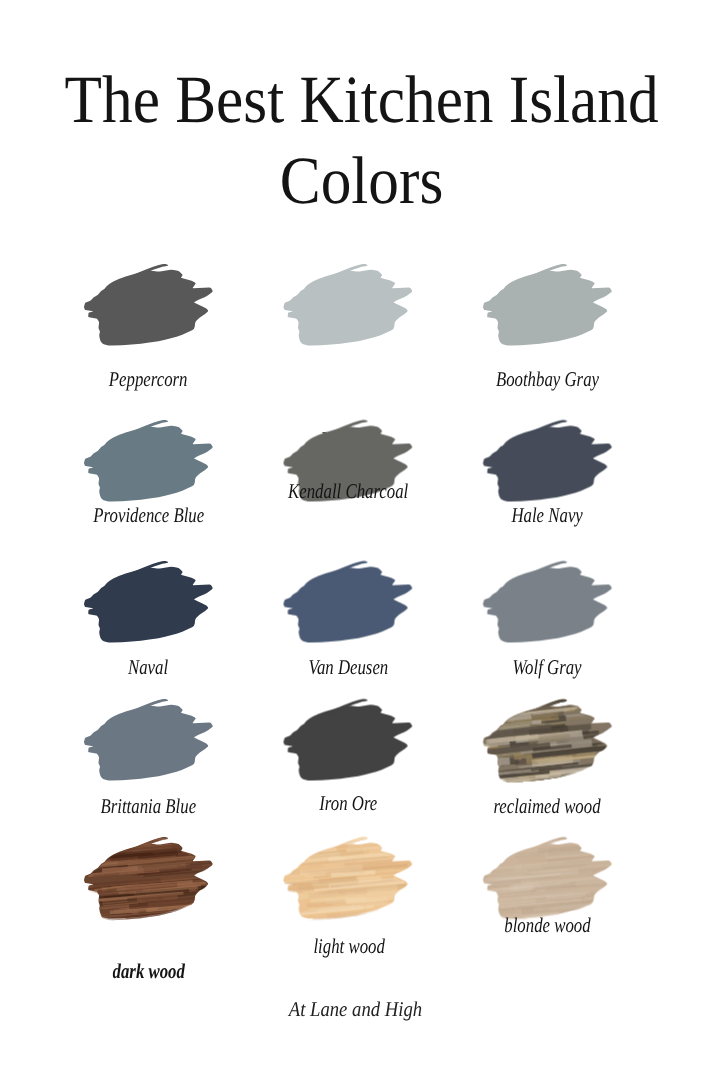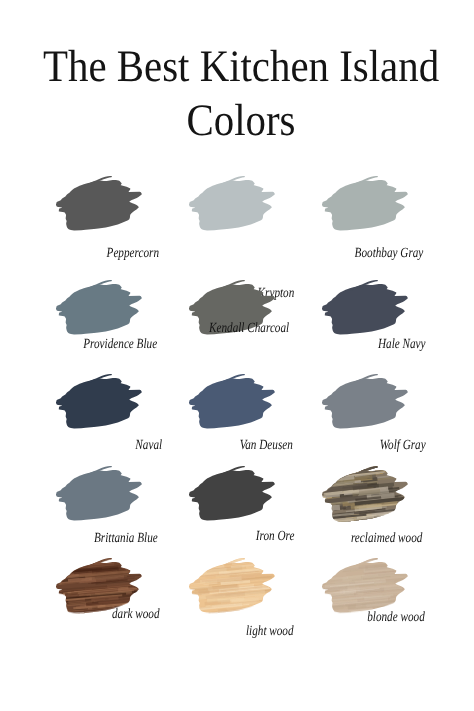--- a/index.html
+++ b/index.html
@@ -15,21 +15,21 @@
          font-size:45px;line-height:52px;white-space:nowrap;}
   .title-inner{display:inline-block;transform:scaleX(0.908) translateZ(0);transform-origin:center top;}
   #title-line1{top:40px;margin-left:4px;}
   #title-line2{top:94px;margin-left:4px;}
 
   
   .grid{position:absolute;left:0;top:0;width:474px;height:711px;}
   .cell{position:absolute;width:134px;}
   .swatch{position:absolute;left:0;top:0;width:86px;height:55.5px;}
   .swatch svg{display:block;width:86px;height:55.5px;overflow:visible;}
-  .cap{position:absolute;width:134px;text-align:right;color:#141414;
+  .cap{position:absolute;width:134px;text-align:center;color:#141414;
        font-family:"Liberation Serif",serif;font-style:italic;font-size:14px;
        line-height:14px;white-space:nowrap;}
   .cap span{display:inline-block;transform:scaleX(0.8) translateZ(0);transform-origin:center top;}
 
   
   .footer{position:absolute;left:0;width:474px;text-align:center;color:#222222;
           font-family:"Liberation Serif",serif;font-style:italic;font-size:14px;
           line-height:14px;white-space:nowrap;top:667px;}
   .footer span{display:inline-block;transform:scaleX(0.89) translateZ(0);transform-origin:center top;}
 </style>
@@ -568,21 +568,21 @@
               <path d="M 8.42,15.35 L 76.75,15.07 L 76.75,17.34 L 8.42,17.63 Z" fill="#a87655" opacity="0.49" transform="rotate(-5 43 27)"></path>
               <path d="M 26.88,45.87 L 74.70,46.46 L 74.70,48.29 L 26.88,47.69 Z" fill="#a87655" opacity="0.19" transform="rotate(-5 43 27)"></path>
               <path d="M 15.50,12.04 L 37.12,11.94 L 37.12,15.69 L 15.50,15.79 Z" fill="#9a684c" opacity="0.18" transform="rotate(-5 43 27)"></path>
               <path d="M 34.32,55.99 L 84.88,55.66 L 84.88,57.54 L 34.32,57.88 Z" fill="#331a0e" opacity="0.59" transform="rotate(-5 43 27)"></path>
               <path d="M 30.89,4.77 L 107.92,4.80 L 107.92,5.43 L 30.89,5.40 Z" fill="#9a684c" opacity="0.40" transform="rotate(-5 43 27)"></path>
               <path d="M 20.53,9.78 L 47.25,10.31 L 47.25,12.44 L 20.53,11.91 Z" fill="#472415" opacity="0.62" transform="rotate(-5 43 27)"></path>
               <path d="M -10.00,2.42 L 38.47,1.87 L 38.47,3.58 L -10.00,4.12 Z" fill="#a87655" opacity="0.32" transform="rotate(-5 43 27)"></path>
             </g>
           </svg>
         </div>
-        <div class="cap" style="top: 50px;"><span>dark wood</span></div>
+        <div class="cap" style="top: 84px; font-weight: bold;"><span>dark wood</span></div>
       </div>
       <div class="cell" style="left: 165.3px; top: 557.6px;">
         <div class="swatch" style="left: 24px;">
           <svg viewBox="0 0 86 55.5" width="86" height="55.5">
             <defs>
               <clipPath id="sw13c" clipPathUnits="userSpaceOnUse">
                 <path d="M 50.38,5.37 L 56.42,4.44 Q 58.00,4.20 59.57,4.51 L 62.02,5.00 Q 63.00,5.20 63.68,5.93 L 65.02,7.39 Q 65.50,7.90 65.06,8.44 L 64.48,9.14 Q 64.10,9.60 64.68,9.77 L 70.12,11.33 Q 70.70,11.50 71.24,11.76 L 73.48,12.85 Q 74.20,13.20 73.78,13.88 L 73.52,14.29 Q 73.20,14.80 72.84,15.28 L 72.16,16.22 Q 71.80,16.70 72.40,16.68 L 82.90,16.24 Q 83.80,16.20 84.28,16.96 L 85.02,18.14 Q 85.50,18.90 84.78,19.44 L 81.90,21.60 Q 81.10,22.20 80.18,22.59 L 76.64,24.09 Q 75.90,24.40 75.21,24.80 L 73.21,25.95 Q 72.60,26.30 73.24,26.59 L 75.97,27.86 Q 76.70,28.20 77.42,28.55 L 80.08,29.85 Q 80.80,30.20 81.33,30.80 L 81.97,31.50 Q 82.50,32.10 81.90,32.63 L 80.75,33.64 Q 80.00,34.30 79.17,34.85 L 77.70,35.83 Q 76.70,36.50 75.81,37.30 L 74.74,38.26 Q 73.70,39.20 73.57,40.59 L 73.37,42.61 Q 73.20,44.40 71.56,45.14 L 65.12,48.07 Q 63.30,48.90 61.37,49.43 L 53.72,51.52 Q 51.60,52.10 49.43,52.44 L 42.17,53.56 Q 40.00,53.90 37.81,54.11 L 29.59,54.89 Q 27.40,55.10 25.20,55.18 L 18.50,55.43 Q 16.70,55.50 14.97,54.99 L 13.26,54.48 Q 12.30,54.20 11.76,53.36 L 11.38,52.79 Q 11.00,52.20 10.82,51.52 L 10.58,50.58 Q 10.40,49.90 10.32,49.20 L 10.28,48.80 Q 10.20,48.10 10.40,47.43 L 10.60,46.77 Q 10.80,46.10 10.52,45.46 L 9.98,44.24 Q 9.70,43.60 9.79,42.91 L 10.11,40.29 Q 10.20,39.60 9.84,39.00 L 9.11,37.81 Q 8.80,37.30 8.21,37.19 L 3.39,36.29 Q 2.90,36.20 2.95,35.70 L 3.16,33.70 Q 3.20,33.30 3.59,33.19 L 6.11,32.51 Q 6.50,32.40 6.11,32.33 L 1.29,31.47 Q 0.90,31.40 0.74,31.03 L 0.29,29.96 Q 0.10,29.50 0.23,29.02 L 0.77,27.08 Q 0.90,26.60 1.36,26.40 L 4.35,25.13 Q 4.90,24.90 5.26,24.42 L 5.84,23.68 Q 6.20,23.20 6.71,22.88 L 8.61,21.67 Q 9.20,21.30 9.65,20.76 L 10.79,19.41 Q 11.30,18.80 11.96,18.35 L 13.06,17.61 Q 13.80,17.10 14.35,16.39 L 14.52,16.16 Q 15.10,15.40 15.86,14.80 L 17.38,13.60 Q 18.40,12.80 19.57,12.23 L 22.06,11.00 Q 23.50,10.30 25.01,9.76 L 27.70,8.80 Q 29.40,8.20 31.14,7.74 L 34.46,6.86 Q 36.20,6.40 37.96,6.04 L 42.34,5.16 Q 44.10,4.80 45.88,5.10 L 47.42,5.35 Q 48.90,5.60 50.38,5.37 Z"></path>
                 <path d="M 54.6,0.5 C 52.8,0.0 48.0,1.3 42.4,3.6 C 36.6,6.0 31.6,8.2 29.3,9.5 C 27.8,10.4 28.2,11.2 30.0,10.7 C 33.0,9.8 38.2,7.4 43.6,5.2 C 49.0,3.0 53.0,1.8 54.9,1.7 C 56.1,1.6 56.0,0.9 54.6,0.5 Z"></path>
               </clipPath>
             </defs>
@@ -820,13 +820,14 @@
               <path d="M -1.65,38.33 L 70.37,38.09 L 70.37,40.37 L -1.65,40.61 Z" fill="#d7c8b4" opacity="0.24" transform="rotate(-5 43 27)"></path>
               <path d="M 1.32,33.84 L 58.87,34.44 L 58.87,35.63 L 1.32,35.03 Z" fill="#e0d3c1" opacity="0.09" transform="rotate(-5 43 27)"></path>
               <path d="M 23.07,26.43 L 101.72,26.46 L 101.72,28.73 L 23.07,28.71 Z" fill="#c4ad96" opacity="0.19" transform="rotate(-5 43 27)"></path>
             </g>
           </svg>
         </div>
         <div class="cap" style="top: 53px;"><span>blonde wood</span></div>
       </div>
     </div>
 
+  <div class="footer"><span>At Lane and High</span></div>
 </div>
 
 </body></html>

